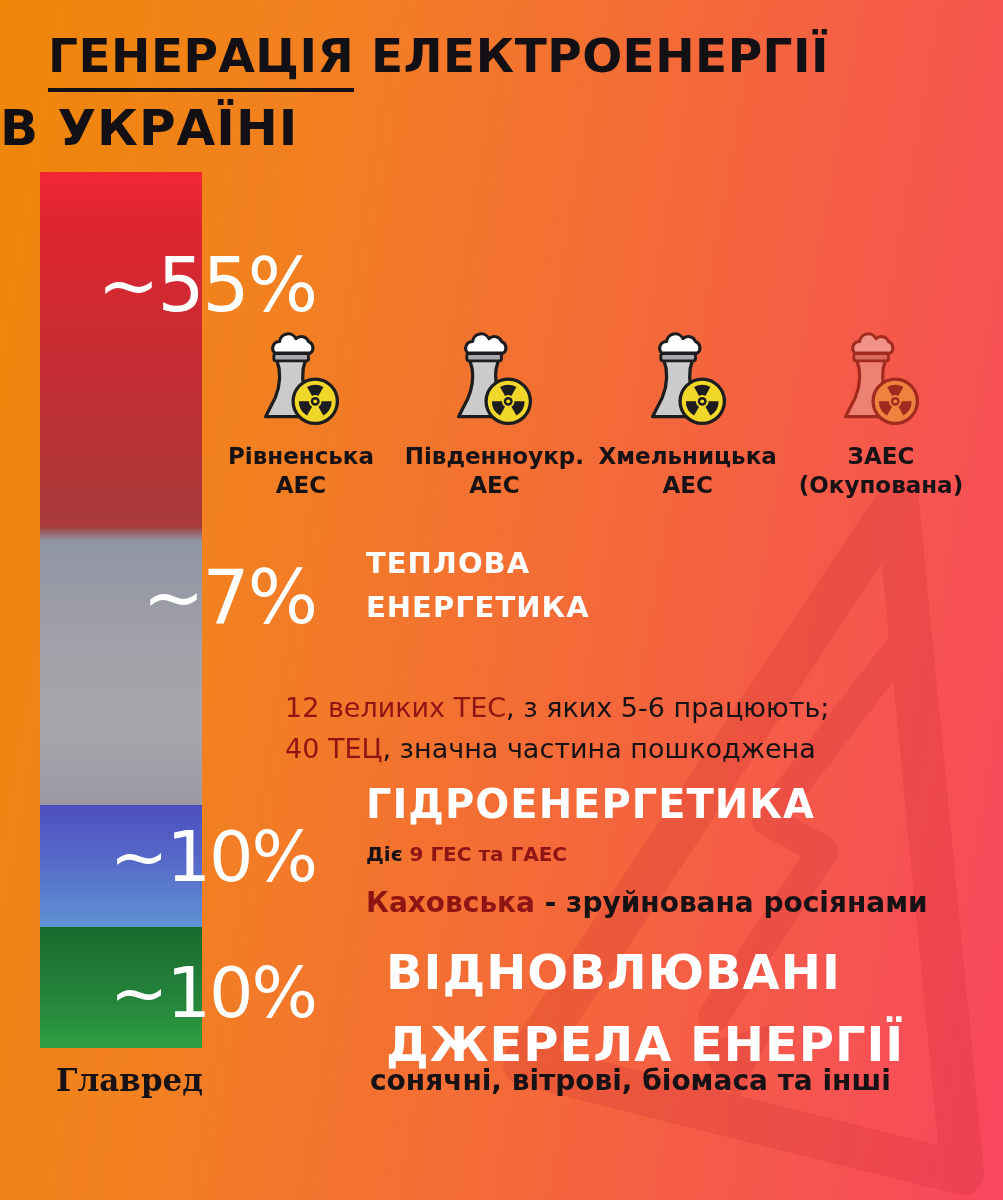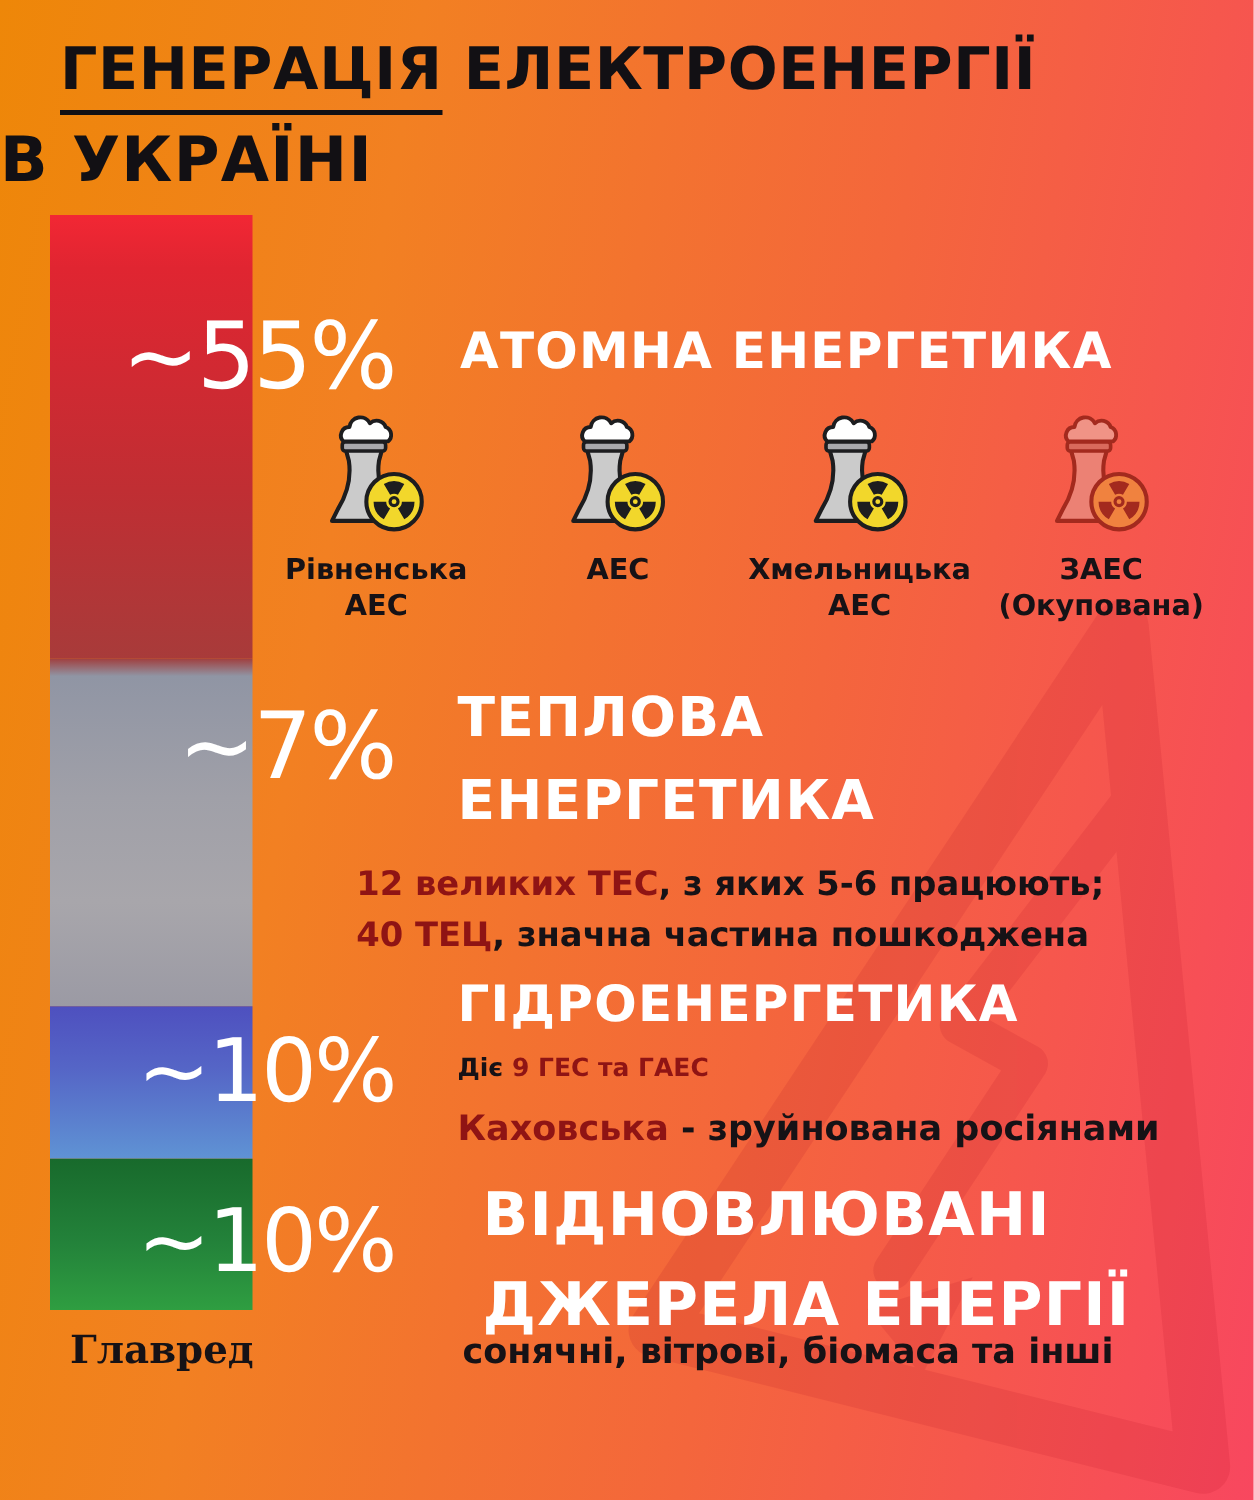--- a/index.html
+++ b/index.html
@@ -31,21 +31,21 @@
   .accent{color:#8f1414;}
   
   .plants{position:absolute;left:200px;top:330px;width:770px;display:flex;justify-content:space-between;}
   .plant{width:190px;display:flex;flex-direction:column;align-items:center;}
   .plant-icon{width:106px;height:106px;
     --outline:#1d1d1f;--tower:#cbcbcb;--rim:#a9a9ad;--smoke:#ffffff;--badge:#f2d72b;--trefoil:#1d1d1f;}
   .plant.occupied .plant-icon{
     --outline:#a32a1e;--tower:#ec8174;--rim:#d96a5c;--smoke:#f09386;--badge:#f0823f;--trefoil:#a32a1e;}
   .plant-label{margin-top:6px;text-align:center;font-size:23px;font-weight:700;color:#161216;line-height:1.25;margin-left:12px;}
   
-  .thermal-details{position:absolute;left:285px;top:688px;font-size:27px;font-weight:700;line-height:1.5;white-space:nowrap;color:#161216;}
+  .thermal-details{position:absolute;left:285px;top:688px;font-size:27px;font-weight:400;line-height:1.5;white-space:nowrap;color:#161216;}
   .hydro-line1{position:absolute;left:366px;top:842px;font-size:20px;font-weight:800;white-space:nowrap;color:#161216;}
   .hydro-line2{position:absolute;left:366px;top:886px;font-size:28px;font-weight:800;white-space:nowrap;color:#161216;}
   .renew-subline{position:absolute;left:370px;top:1064px;font-size:28px;font-weight:800;white-space:nowrap;color:#161216;}
   .source{position:absolute;left:56px;top:1062px;font-family:"DejaVu Serif","Liberation Serif",serif;font-weight:700;font-size:31px;color:#161216;}
 </style>
 </head>
 <body>
 
 <div class="canvas">
 
@@ -61,21 +61,20 @@
   </div>
 
   <div class="bar">
     <div class="seg seg-nuclear"></div>
     <div class="seg seg-thermal"></div>
     <div class="seg seg-hydro"></div>
     <div class="seg seg-renew"></div>
   </div>
 
   <div class="pct" style="top:248px;">~55%</div>
-  <div class="heading" style="left:368px;top:250px;">АТОМНА ЕНЕРГЕТИКА</div>
 
   <div class="plants">
 
     <div class="plant">
       <svg class="plant-icon" viewBox="0 0 110 110">
         <path d="M34,24 a7,7 0 0 1 5,-12 a9,9 0 0 1 17,-3 a8,8 0 0 1 13,3 a7,7 0 0 1 2,12 z" style="fill:var(--smoke);stroke:var(--outline);stroke-width:3.2;stroke-linejoin:round"></path>
         <path d="M36,31 h30 l-2.5,9 c-2,14 1,27 9,40 l5,10 h-53 l5,-10 c8,-13 11,-26 9,-40 z" style="fill:var(--tower);stroke:var(--outline);stroke-width:3.4;stroke-linejoin:round"></path>
         <rect x="33" y="24.5" width="36" height="7.5" rx="2.5" style="fill:var(--rim);stroke:var(--outline);stroke-width:3"></rect>
         <circle cx="76" cy="74" r="23" style="fill:var(--badge);stroke:var(--outline);stroke-width:3.4"></circle>
         <g style="fill:var(--trefoil)">
@@ -100,20 +99,21 @@
         <circle cx="76" cy="74" r="23" style="fill:var(--badge);stroke:var(--outline);stroke-width:3.4"></circle>
         <g style="fill:var(--trefoil)">
           <path d="M79.25,68.37 L84.5,59.28 A17,17 0 0 0 67.5,59.28 L72.75,68.37 A6.5,6.5 0 0 1 79.25,68.37 Z"></path>
           <path d="M79.25,68.37 L84.5,59.28 A17,17 0 0 0 67.5,59.28 L72.75,68.37 A6.5,6.5 0 0 1 79.25,68.37 Z" transform="rotate(120 76 74)"></path>
           <path d="M79.25,68.37 L84.5,59.28 A17,17 0 0 0 67.5,59.28 L72.75,68.37 A6.5,6.5 0 0 1 79.25,68.37 Z" transform="rotate(240 76 74)"></path>
           <circle cx="76" cy="74" r="4.6"></circle>
         </g>
         <circle cx="76" cy="74" r="2" style="fill:var(--badge)"></circle>
       </svg>
       <div class="plant-label">
+        <div>Південноукр.</div>
         <div>АЕС</div>
       </div>
     </div>
 
     <div class="plant">
       <svg class="plant-icon" viewBox="0 0 110 110">
         <path d="M34,24 a7,7 0 0 1 5,-12 a9,9 0 0 1 17,-3 a8,8 0 0 1 13,3 a7,7 0 0 1 2,12 z" style="fill:var(--smoke);stroke:var(--outline);stroke-width:3.2;stroke-linejoin:round"></path>
         <path d="M36,31 h30 l-2.5,9 c-2,14 1,27 9,40 l5,10 h-53 l5,-10 c8,-13 11,-26 9,-40 z" style="fill:var(--tower);stroke:var(--outline);stroke-width:3.4;stroke-linejoin:round"></path>
         <rect x="33" y="24.5" width="36" height="7.5" rx="2.5" style="fill:var(--rim);stroke:var(--outline);stroke-width:3"></rect>
         <circle cx="76" cy="74" r="23" style="fill:var(--badge);stroke:var(--outline);stroke-width:3.4"></circle>
@@ -147,21 +147,21 @@
       </svg>
       <div class="plant-label">
         <div>ЗАЕС</div>
         <div>(Окупована)</div>
       </div>
     </div>
 
   </div>
 
   <div class="pct" style="top:560px;">~7%</div>
-  <div class="heading" style="left:366px;top:542px;font-size:44px;line-height:1.5;">
+  <div class="heading" style="left:366px;top:542px;font-size:29px;line-height:1.5;">
     <div>ТЕПЛОВА</div>
     <div>ЕНЕРГЕТИКА</div>
   </div>
   <div class="thermal-details">
     <div><span class="accent">12 великих ТЕС</span><span>, з яких 5-6 працюють;</span></div>
     <div><span class="accent">40 ТЕЦ</span><span>, значна частина пошкоджена</span></div>
   </div>
 
   <div class="heading" style="left:366px;top:782px;line-height:1.1;">ГІДРОЕНЕРГЕТИКА</div>
   <div class="pct pct-small" style="top:822px;">~10%</div>

